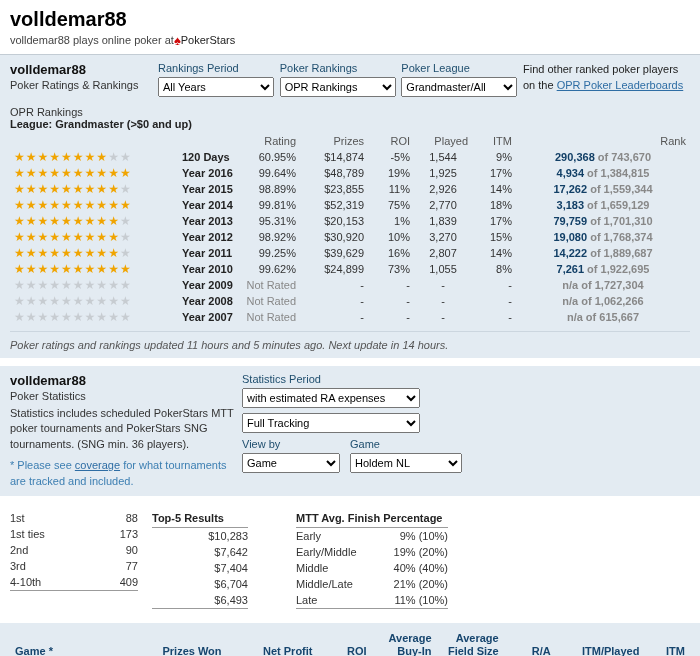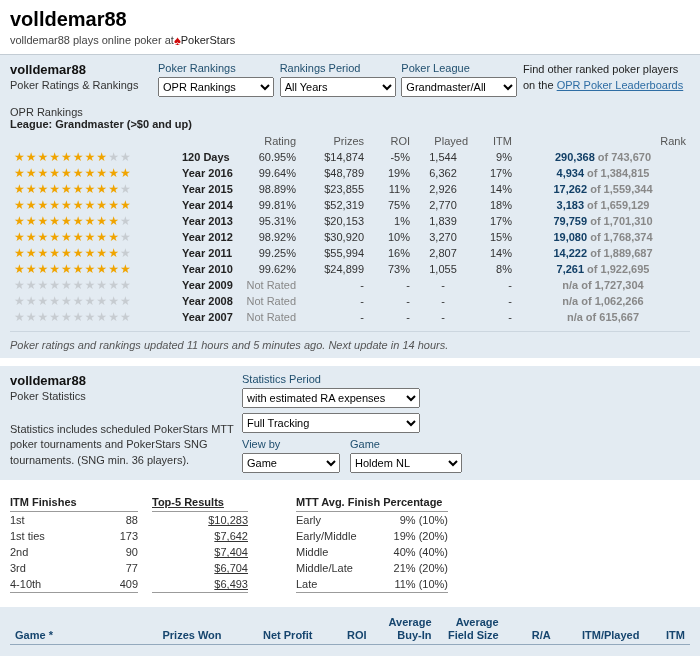--- a/index.html
+++ b/index.html
@@ -44,40 +44,40 @@
   .star { font-size:12px; letter-spacing:1px; }
   .gold { color:#f0a400; }
   .gray { color:#c7ccd1; }
   .muted { color:#888; }
   .col-rank b { color:#123f66; }
   .of { color:#888; }
   .update-note { margin-top:6px; padding-top:7px; border-top:1px solid #ccd6df; font-style:italic; color:#555; }
 
   
   .stats-left { width:224px; }
-  .desc { margin-top:20px; line-height:1.4; color:#333; }
+  .desc { margin-top:4px; line-height:1.4; color:#333; }
   .coverage { margin-top:6px; color:#3d7fb2; line-height:1.4; }
   .stats-controls { margin-left:8px; }
   .ctl-label { color:#1f4e6e; display:block; }
   .sel-wide { width:178px; display:block; margin:3px 0 5px; }
   .viewby-row { display:flex; margin-top:3px; }
   .vb-col { margin-right:10px; }
   .vb-col select { display:block; margin-top:3px; }
   .sel-viewby { width:98px; }
   .sel-game { width:112px; }
 
   
   .mini-row { display:flex; padding:6px 10px 14px; background:#fff; }
   .mini { margin-right:14px; }
   .mini-title { font-weight:bold; color:#222; border-bottom:1px solid #9b9b9b; padding:2px 0 3px; }
   .mini table { width:100%; border-bottom:1px solid #9b9b9b; }
   .mini td { padding:2px 0; }
   .mini td.val { text-align:right; }
   .m-itm { width:128px; }
-  .m-top5 { width:96px; margin-right:48px;text-decoration:underline; }
+  .m-top5 { width:96px; margin-right:48px; }
   .m-mtt { width:152px; }
 
   
   .games-panel { margin-bottom:0; padding-bottom:12px; }
   .games { width:100%; font-size:11px; }
   .games th { color:#16456e; font-weight:bold; text-align:right; border-bottom:1px solid #93a9bd; padding:2px 5px; vertical-align:bottom; line-height:1.2; cursor:pointer; }
   .games th.gc0, .games td.gc0 { text-align:left; }
   .gc0 { width:116px; } .gc1 { width:84px; } .gc2 { width:84px; } .gc3 { width:50px; }
   .gc4 { width:60px; } .gc5 { width:62px; } .gc6 { width:48px; } .gc7 { width:82px; } .gc8 { width:42px; }
   th.gc4, th.gc5 { white-space:normal; }
@@ -94,26 +94,26 @@
   </div>
 </div>
 
 <div class="panel">
   <div class="panel-top">
     <div class="player-block">
       <div class="player-name">volldemar88</div>
       <div class="player-sub">Poker Ratings &amp; Rankings</div>
     </div>
     <div class="filter">
+      <span>Rankings Period</span>
+      <select><option>All Years</option></select>
+    </div>
+    <div class="filter">
       <span>Poker Rankings</span>
       <select><option>OPR Rankings</option></select>
-    </div>
-    <div class="filter">
-      <span>Rankings Period</span>
-      <select><option>All Years</option></select>
     </div>
     <div class="filter">
       <span>Poker League</span>
       <select><option>Grandmaster/All</option></select>
     </div>
     <div class="find-block">
       <span>Find other ranked poker players</span>
       <span>on the</span>
       <a class="link">OPR Poker Leaderboards</a>
     </div>
@@ -147,21 +147,21 @@
           <td class="col-played">1,544</td>
           <td class="col-itm">9%</td>
           <td class="col-rank"><b>290,368</b><span class="of"> of 743,670</span></td>
         </tr>
         <tr>
           <td class="col-stars"><span class="star gold">★</span><span class="star gold">★</span><span class="star gold">★</span><span class="star gold">★</span><span class="star gold">★</span><span class="star gold">★</span><span class="star gold">★</span><span class="star gold">★</span><span class="star gold">★</span><span class="star gold">★</span></td>
           <td class="col-period">Year 2016</td>
           <td class="col-rating">99.64%</td>
           <td class="col-prizes">$48,789</td>
           <td class="col-roi">19%</td>
-          <td class="col-played">6,362</td>
+          <td class="col-played">1,925</td>
           <td class="col-itm">17%</td>
           <td class="col-rank"><b>4,934</b><span class="of"> of 1,384,815</span></td>
         </tr>
         <tr>
           <td class="col-stars"><span class="star gold">★</span><span class="star gold">★</span><span class="star gold">★</span><span class="star gold">★</span><span class="star gold">★</span><span class="star gold">★</span><span class="star gold">★</span><span class="star gold">★</span><span class="star gold">★</span><span class="star gray">★</span></td>
           <td class="col-period">Year 2015</td>
           <td class="col-rating">98.89%</td>
           <td class="col-prizes">$23,855</td>
           <td class="col-roi">11%</td>
           <td class="col-played">2,926</td>
@@ -195,21 +195,21 @@
           <td class="col-prizes">$30,920</td>
           <td class="col-roi">10%</td>
           <td class="col-played">3,270</td>
           <td class="col-itm">15%</td>
           <td class="col-rank"><b>19,080</b><span class="of"> of 1,768,374</span></td>
         </tr>
         <tr>
           <td class="col-stars"><span class="star gold">★</span><span class="star gold">★</span><span class="star gold">★</span><span class="star gold">★</span><span class="star gold">★</span><span class="star gold">★</span><span class="star gold">★</span><span class="star gold">★</span><span class="star gold">★</span><span class="star gray">★</span></td>
           <td class="col-period">Year 2011</td>
           <td class="col-rating">99.25%</td>
-          <td class="col-prizes">$55,994</td>
+          <td class="col-prizes">$39,629</td>
           <td class="col-roi">16%</td>
           <td class="col-played">2,807</td>
           <td class="col-itm">14%</td>
           <td class="col-rank"><b>14,222</b><span class="of"> of 1,889,687</span></td>
         </tr>
         <tr>
           <td class="col-stars"><span class="star gold">★</span><span class="star gold">★</span><span class="star gold">★</span><span class="star gold">★</span><span class="star gold">★</span><span class="star gold">★</span><span class="star gold">★</span><span class="star gold">★</span><span class="star gold">★</span><span class="star gold">★</span></td>
           <td class="col-period">Year 2010</td>
           <td class="col-rating">99.62%</td>
           <td class="col-prizes">$24,899</td>
@@ -253,20 +253,25 @@
 
   <div class="update-note">Poker ratings and rankings updated 11 hours and 5 minutes ago. Next update in 14 hours.</div>
 </div>
 
 <div class="panel">
   <div class="panel-top">
     <div class="stats-left">
       <div class="player-name">volldemar88</div>
       <div class="player-sub">Poker Statistics</div>
       <div class="desc">Statistics includes scheduled PokerStars MTT poker tournaments and PokerStars SNG tournaments. (SNG min. 36 players).</div>
+      <div class="coverage">
+        <span>* Please see</span>
+        <a class="link">coverage</a>
+        <span>for what tournaments are tracked and included.</span>
+      </div>
     </div>
     <div class="stats-controls">
       <span class="ctl-label">Statistics Period</span>
       <select class="sel-wide"><option>with estimated RA expenses</option></select>
       <select class="sel-wide"><option>Full Tracking</option></select>
       <div class="viewby-row">
         <div class="vb-col">
           <span class="ctl-label">View by</span>
           <select class="sel-viewby"><option>Game</option></select>
         </div>
@@ -274,21 +279,20 @@
           <span class="ctl-label">Game</span>
           <select class="sel-game"><option>Holdem NL</option></select>
         </div>
       </div>
     </div>
   </div>
 </div>
 
 <div class="mini-row">
   <div class="mini m-itm">
-    <div class="mini-title">ITM Finishes</div>
     <table>
         <tbody id="itm-body">
           <tr>
             <td class="lbl">1st</td>
             <td class="val">88</td>
           </tr>
           <tr>
             <td class="lbl">1st ties</td>
             <td class="val">173</td>
           </tr>

